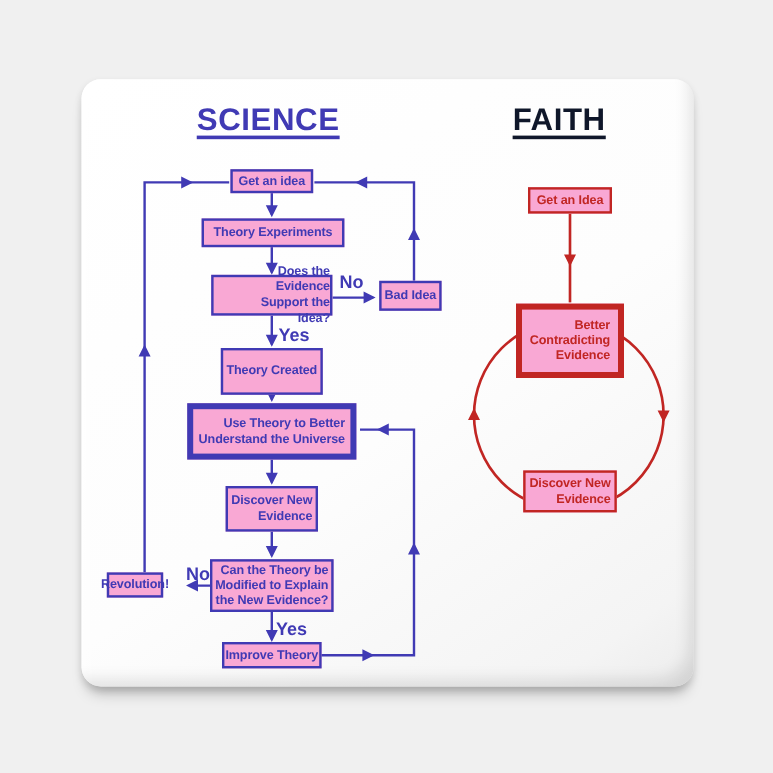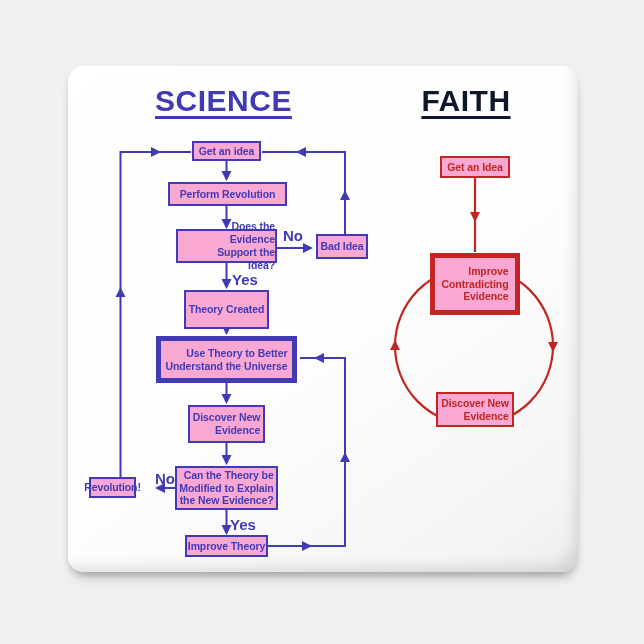--- a/index.html
+++ b/index.html
@@ -14,21 +14,21 @@
     background:linear-gradient(145deg,#ffffff 0%,#fdfdfd 55%,#f4f4f4 90%,#ececec 100%);
     box-shadow:0 10px 12px -6px rgba(0,0,0,0.28), 0 3px 6px rgba(0,0,0,0.10);
   }
   .tile::after{
     content:"";position:absolute;inset:0;border-radius:16px;pointer-events:none;
     box-shadow:inset -14px -16px 12px -10px rgba(0,0,0,0.10),
                inset 14px 10px 12px -10px rgba(255,255,255,1);
   }
   svg.wires{position:absolute;left:0;top:0;width:644px;height:644px;z-index:2;}
   .title{
-    position:absolute;z-index:3;text-align:center;font-weight:bold;font-size:30px;
+    position:absolute;z-index:3;text-align:center;font-weight:bold;font-size:26px;
     letter-spacing:0.5px;
     text-decoration:underline;text-decoration-thickness:3px;text-underline-offset:5px;
   }
   #sci-title{left:116px;top:84px;width:215px;color:#403ab4;}
   #fa-title{left:391px;top:84px;width:150px;color:#0f172a;}
   .box{
     position:absolute;z-index:3;box-sizing:border-box;
     display:flex;align-items:center;justify-content:center;text-align:right;
     background:#f9a8d4;border:2.5px solid #403ab4;color:#403ab4;
     font-weight:bold;font-size:10.5px;line-height:1.22;letter-spacing:-0.1px;
@@ -93,38 +93,38 @@
     <path fill="#c12623" stroke="none" d="M470 212 L480 212 L475 222 Z
          M548 342 L558 342 L553 352 Z
          M390 350 L400 350 L395 340 Z"></path>
   </g>
 </svg>
 
 <div class="title" id="sci-title">SCIENCE</div>
 <div class="title" id="fa-title">FAITH</div>
 
 <div class="box" id="sci-get">Get an idea</div>
-<div class="box" id="sci-perform">Perform Revolution</div>
+<div class="box" id="sci-perform">Theory Experiments</div>
 <div class="box" id="sci-evidence">Does the Evidence
 Support the Idea?</div>
 <div class="box" id="sci-bad">Bad Idea</div>
 <div class="box" id="sci-theory">Theory Created</div>
 <div class="box thick" id="sci-use">Use Theory to Better
 Understand the Universe</div>
 <div class="box" id="sci-discover">Discover New
 Evidence</div>
 <div class="box" id="sci-can">Can the Theory be
 Modified to Explain
 the New Evidence?</div>
 <div class="box" id="sci-rev">Revolution!</div>
 <div class="box" id="sci-improve">Improve Theory</div>
 
 <div class="edge-label" id="lbl-no1">No</div>
 <div class="edge-label" id="lbl-yes1">Yes</div>
 <div class="edge-label" id="lbl-no2">No</div>
 <div class="edge-label" id="lbl-yes2">Yes</div>
 
 <div class="box red" id="fa-get">Get an Idea</div>
-<div class="box red thick" id="fa-ignore">Improve
+<div class="box red thick" id="fa-ignore">Better
 Contradicting
 Evidence</div>
 <div class="box red" id="fa-discover">Discover New
 Evidence</div>
 
 </body></html>

